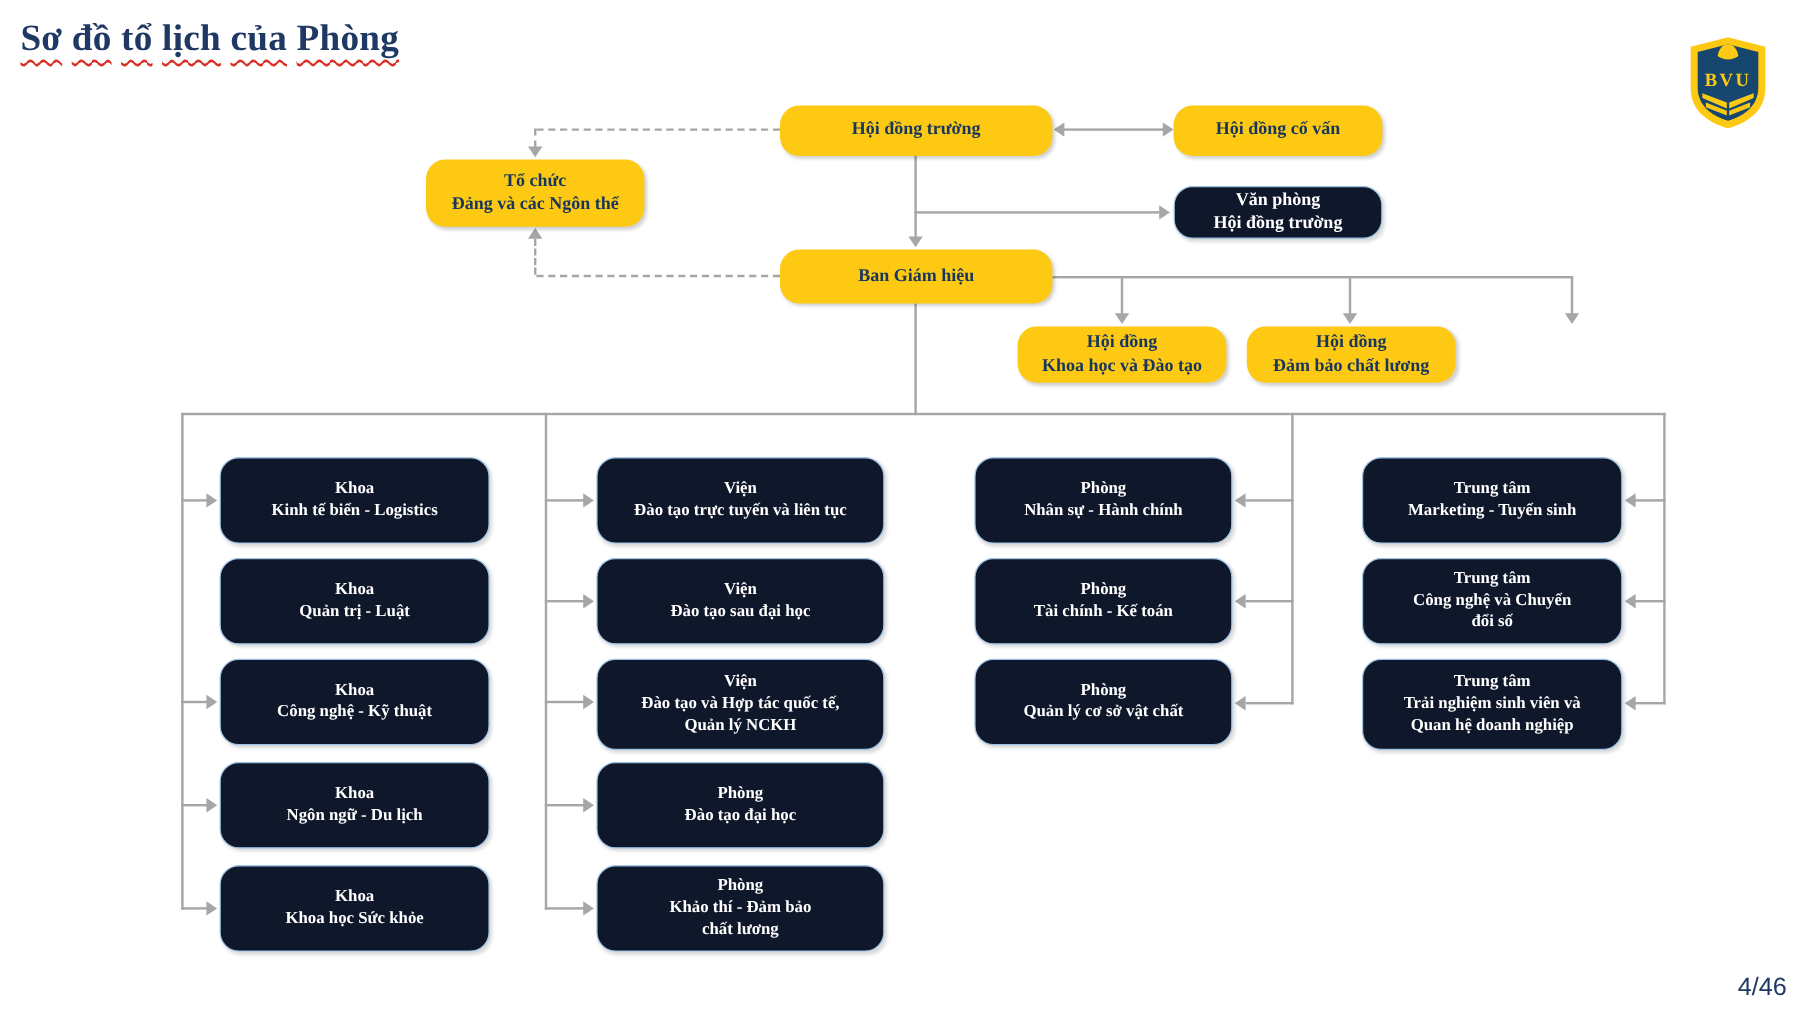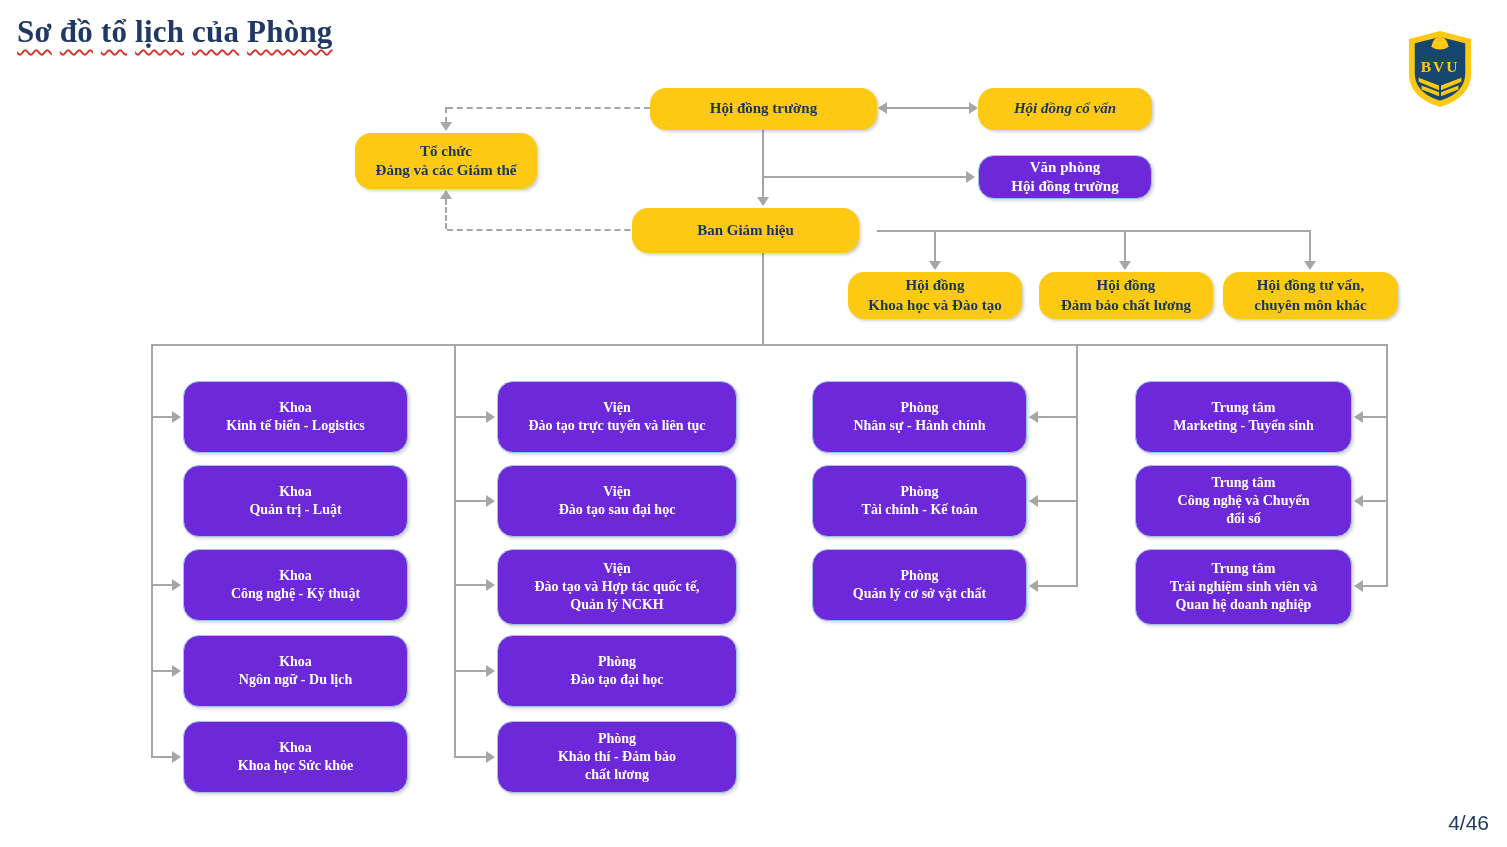--- a/index.html
+++ b/index.html
@@ -20,21 +20,21 @@
   
   .box{
     position:absolute;display:flex;align-items:center;justify-content:center;
     text-align:center;white-space:pre-line;font-weight:bold;box-sizing:border-box;border-radius:16px;
   }
   .ybox{
     background:#FDC913;color:#17365D;font-size:15px;line-height:1.3;
     box-shadow:2px 2px 3px rgba(0,0,0,.18);
   }
   .bbox{
-    background:#6d28d9;color:#ffffff;font-size:14px;line-height:1.3;
+    background:#0f172a;color:#ffffff;font-size:14px;line-height:1.3;
     border:1px solid #9DC3E6;box-shadow:2px 2px 3px rgba(0,0,0,.15);
   }
   
   .ln{position:absolute;background:#A6A6A6;}
   .lnh{height:2px;} .lnv{width:2px;}
   .dash-h{position:absolute;height:0;border-top:2px dashed #A6A6A6;}
   .dash-v{position:absolute;width:0;border-left:2px dashed #A6A6A6;}
   .ar{position:absolute;width:0;height:0;}
   .ar-down{border-left:6px solid transparent;border-right:6px solid transparent;border-top:9px solid #A6A6A6;}
   .ar-up{border-left:6px solid transparent;border-right:6px solid transparent;border-bottom:9px solid #A6A6A6;}
@@ -126,32 +126,30 @@
 
   <div class="ln lnv" style="left:1386px;top:344px;height:243px;"></div>
   <div class="ln lnh" style="left:1362px;top:416px;width:26px;"></div>
   <div class="ar ar-left" style="left:1354px;top:411px;"></div>
   <div class="ln lnh" style="left:1362px;top:500px;width:26px;"></div>
   <div class="ar ar-left" style="left:1354px;top:495px;"></div>
   <div class="ln lnh" style="left:1362px;top:585px;width:26px;"></div>
   <div class="ar ar-left" style="left:1354px;top:580px;"></div>
 
   <div class="box ybox" style="left:650px;top:88px;width:227px;height:42px;">Hội đồng trường</div>
-  <div class="box ybox" style="left:978px;top:88px;width:174px;height:42px;font-style:italic;">Hội đồng cố vấn</div>
+  <div class="box ybox" style="left:978px;top:88px;width:174px;height:42px;">Hội đồng cố vấn</div>
   <div class="box bbox" style="left:978px;top:155px;width:174px;height:44px;font-size:15px;">Văn phòng
 Hội đồng trường</div>
   <div class="box ybox" style="left:355px;top:133px;width:182px;height:56px;">Tổ chức
-Đảng và các Giám thể</div>
-  <div class="box ybox" style="left:632px;top:208px;width:227px;height:45px;">Ban Giám hiệu</div>
+Đảng và các Ngôn thể</div>
+  <div class="box ybox" style="left:650px;top:208px;width:227px;height:45px;">Ban Giám hiệu</div>
   <div class="box ybox" style="left:848px;top:272px;width:174px;height:47px;">Hội đồng
 Khoa học và Đào tạo</div>
   <div class="box ybox" style="left:1039px;top:272px;width:174px;height:47px;">Hội đồng
 Đảm bảo chất lương</div>
-  <div class="box ybox" style="left:1223px;top:272px;width:175px;height:47px;">Hội đồng tư vấn,
-chuyên môn khác</div>
 
   <div class="box bbox" style="left:183px;top:381px;width:225px;height:72px;">Khoa
 Kinh tế biển - Logistics</div>
   <div class="box bbox" style="left:183px;top:465px;width:225px;height:72px;">Khoa
 Quản trị - Luật</div>
   <div class="box bbox" style="left:183px;top:549px;width:225px;height:72px;">Khoa
 Công nghệ - Kỹ thuật</div>
   <div class="box bbox" style="left:183px;top:635px;width:225px;height:72px;">Khoa
 Ngôn ngữ - Du lịch</div>
   <div class="box bbox" style="left:183px;top:721px;width:225px;height:72px;">Khoa

